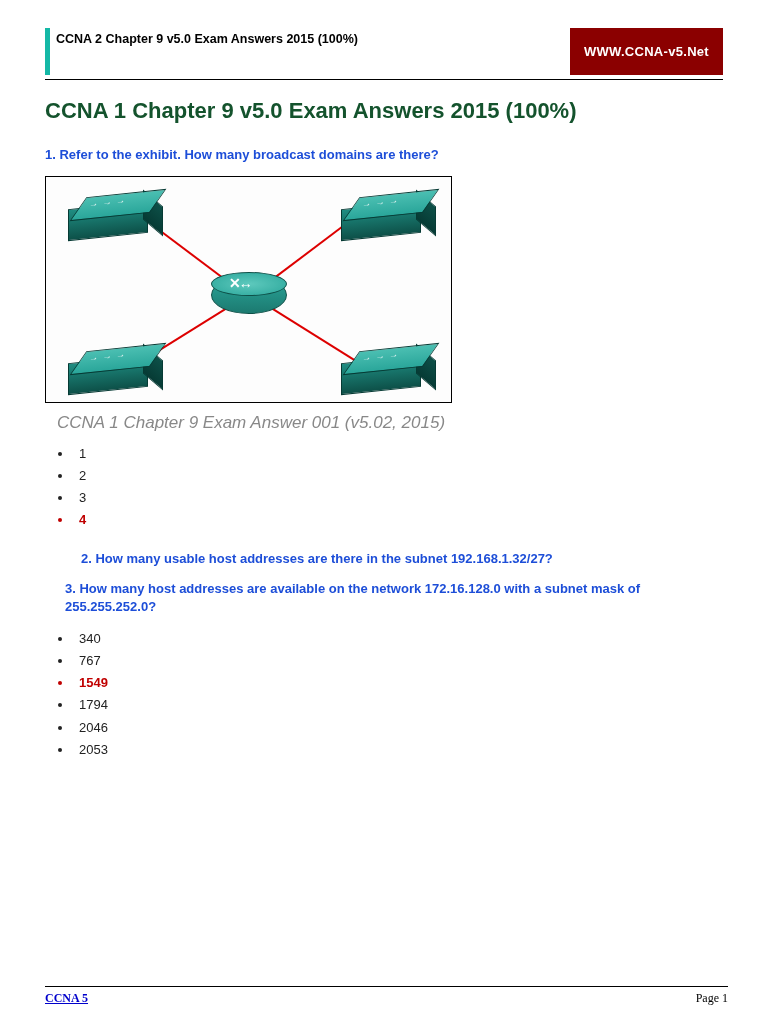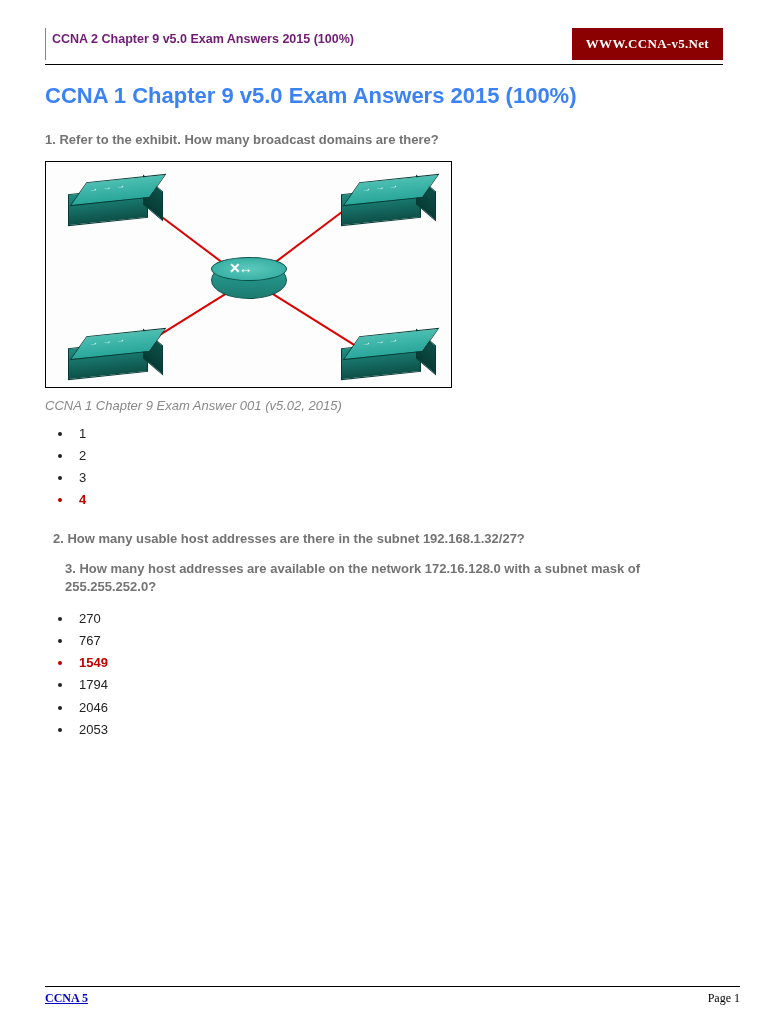--- a/index.html
+++ b/index.html
@@ -19,90 +19,89 @@
     min-height: 1024px;
   }
   .header-row {
     display: flex;
     align-items: stretch;
     margin-bottom: 4px;
   }
   .header-left {
     flex: 1;
     background: #fff;
-    color: #701a75;
+    color: #000000;
     font-weight: bold;
     font-size: 12.5px;
     padding: 4px 6px;
-    border-left: 1px solid #14b8a6;
+    border-left: 5px solid #14b8a6;
   }
   .header-right {
     background: #8b0000;
     color: #fff;
     font-weight: bold;
     font-size: 13px;
-    padding: 8px 14px;
+    padding: 16px 14px;
     display: flex;
     align-items: center;
     letter-spacing: 0.3px;
-    font-family: Liberation Serif, serif;
   }
   .hr-top {
     border: none;
     border-top: 1.5px solid #000;
     margin: 0 0 18px 0;
   }
   h1.title {
-    color: #3b82f6;
+    color: #14532d;
     font-size: 22px;
     font-weight: bold;
     margin: 10px 0 22px 0;
     font-family: Arial, sans-serif;
   }
   .question {
     font-weight: bold;
     font-size: 13px;
-    color: #737373;
+    color: #1d4ed8;
     margin: 8px 0 12px 0;
     line-height: 1.4;
   }
   .exhibit {
     border: 1.5px solid #000;
     width: 405px;
     height: 225px;
     background: #fdfdfd;
     position: relative;
     margin-bottom: 10px;
   }
   .caption {
     color: #888;
     font-style: italic;
-    font-size: 13px;
-    margin: 8px 0 10px 0;
+    font-size: 17px;
+    margin: 8px 0 10px 12px;
   }
   ul.answers {
     list-style: disc;
     padding-left: 28px;
     margin: 6px 0 18px 0;
   }
   ul.answers li {
     font-size: 13px;
     color: #222;
     line-height: 1.7;
     padding-left: 6px;
   }
   ul.answers li.correct {
     color: #c00000;
     font-weight: bold;
   }
   .footer {
     position: absolute;
     bottom: 18px;
     left: 45px;
-    right: 28px;
+    right: 40px;
     text-align: center;
   }
   .hr-bot {
     border: none;
     border-top: 1.5px solid #000;
     margin: 0 0 4px 0;
   }
   .footer-row {
     display: flex;
     justify-content: space-between;
@@ -263,25 +262,25 @@
 
   <div class="caption">CCNA 1 Chapter 9 Exam Answer 001 (v5.02, 2015)</div>
 
   <ul class="answers">
     <li>1</li>
     <li>2</li>
     <li>3</li>
     <li class="correct">4</li>
   </ul>
 
-  <div class="question" style="margin-left:8px;">2. How many usable host addresses are there in the subnet 192.168.1.32/27?</div>
+  <div class="question" style="margin-left:36px;">2. How many usable host addresses are there in the subnet 192.168.1.32/27?</div>
 
   <div class="question" style="margin-left:20px;">3. How many host addresses are available on the network 172.16.128.0 with a subnet mask of 255.255.252.0?</div>
   <ul class="answers">
-    <li>270</li>
+    <li>340</li>
     <li>767</li>
     <li class="correct">1549</li>
     <li>1794</li>
     <li>2046</li>
     <li>2053</li>
   </ul>
 
   <div class="footer">
     <hr class="hr-bot">
     <div class="footer-row">

